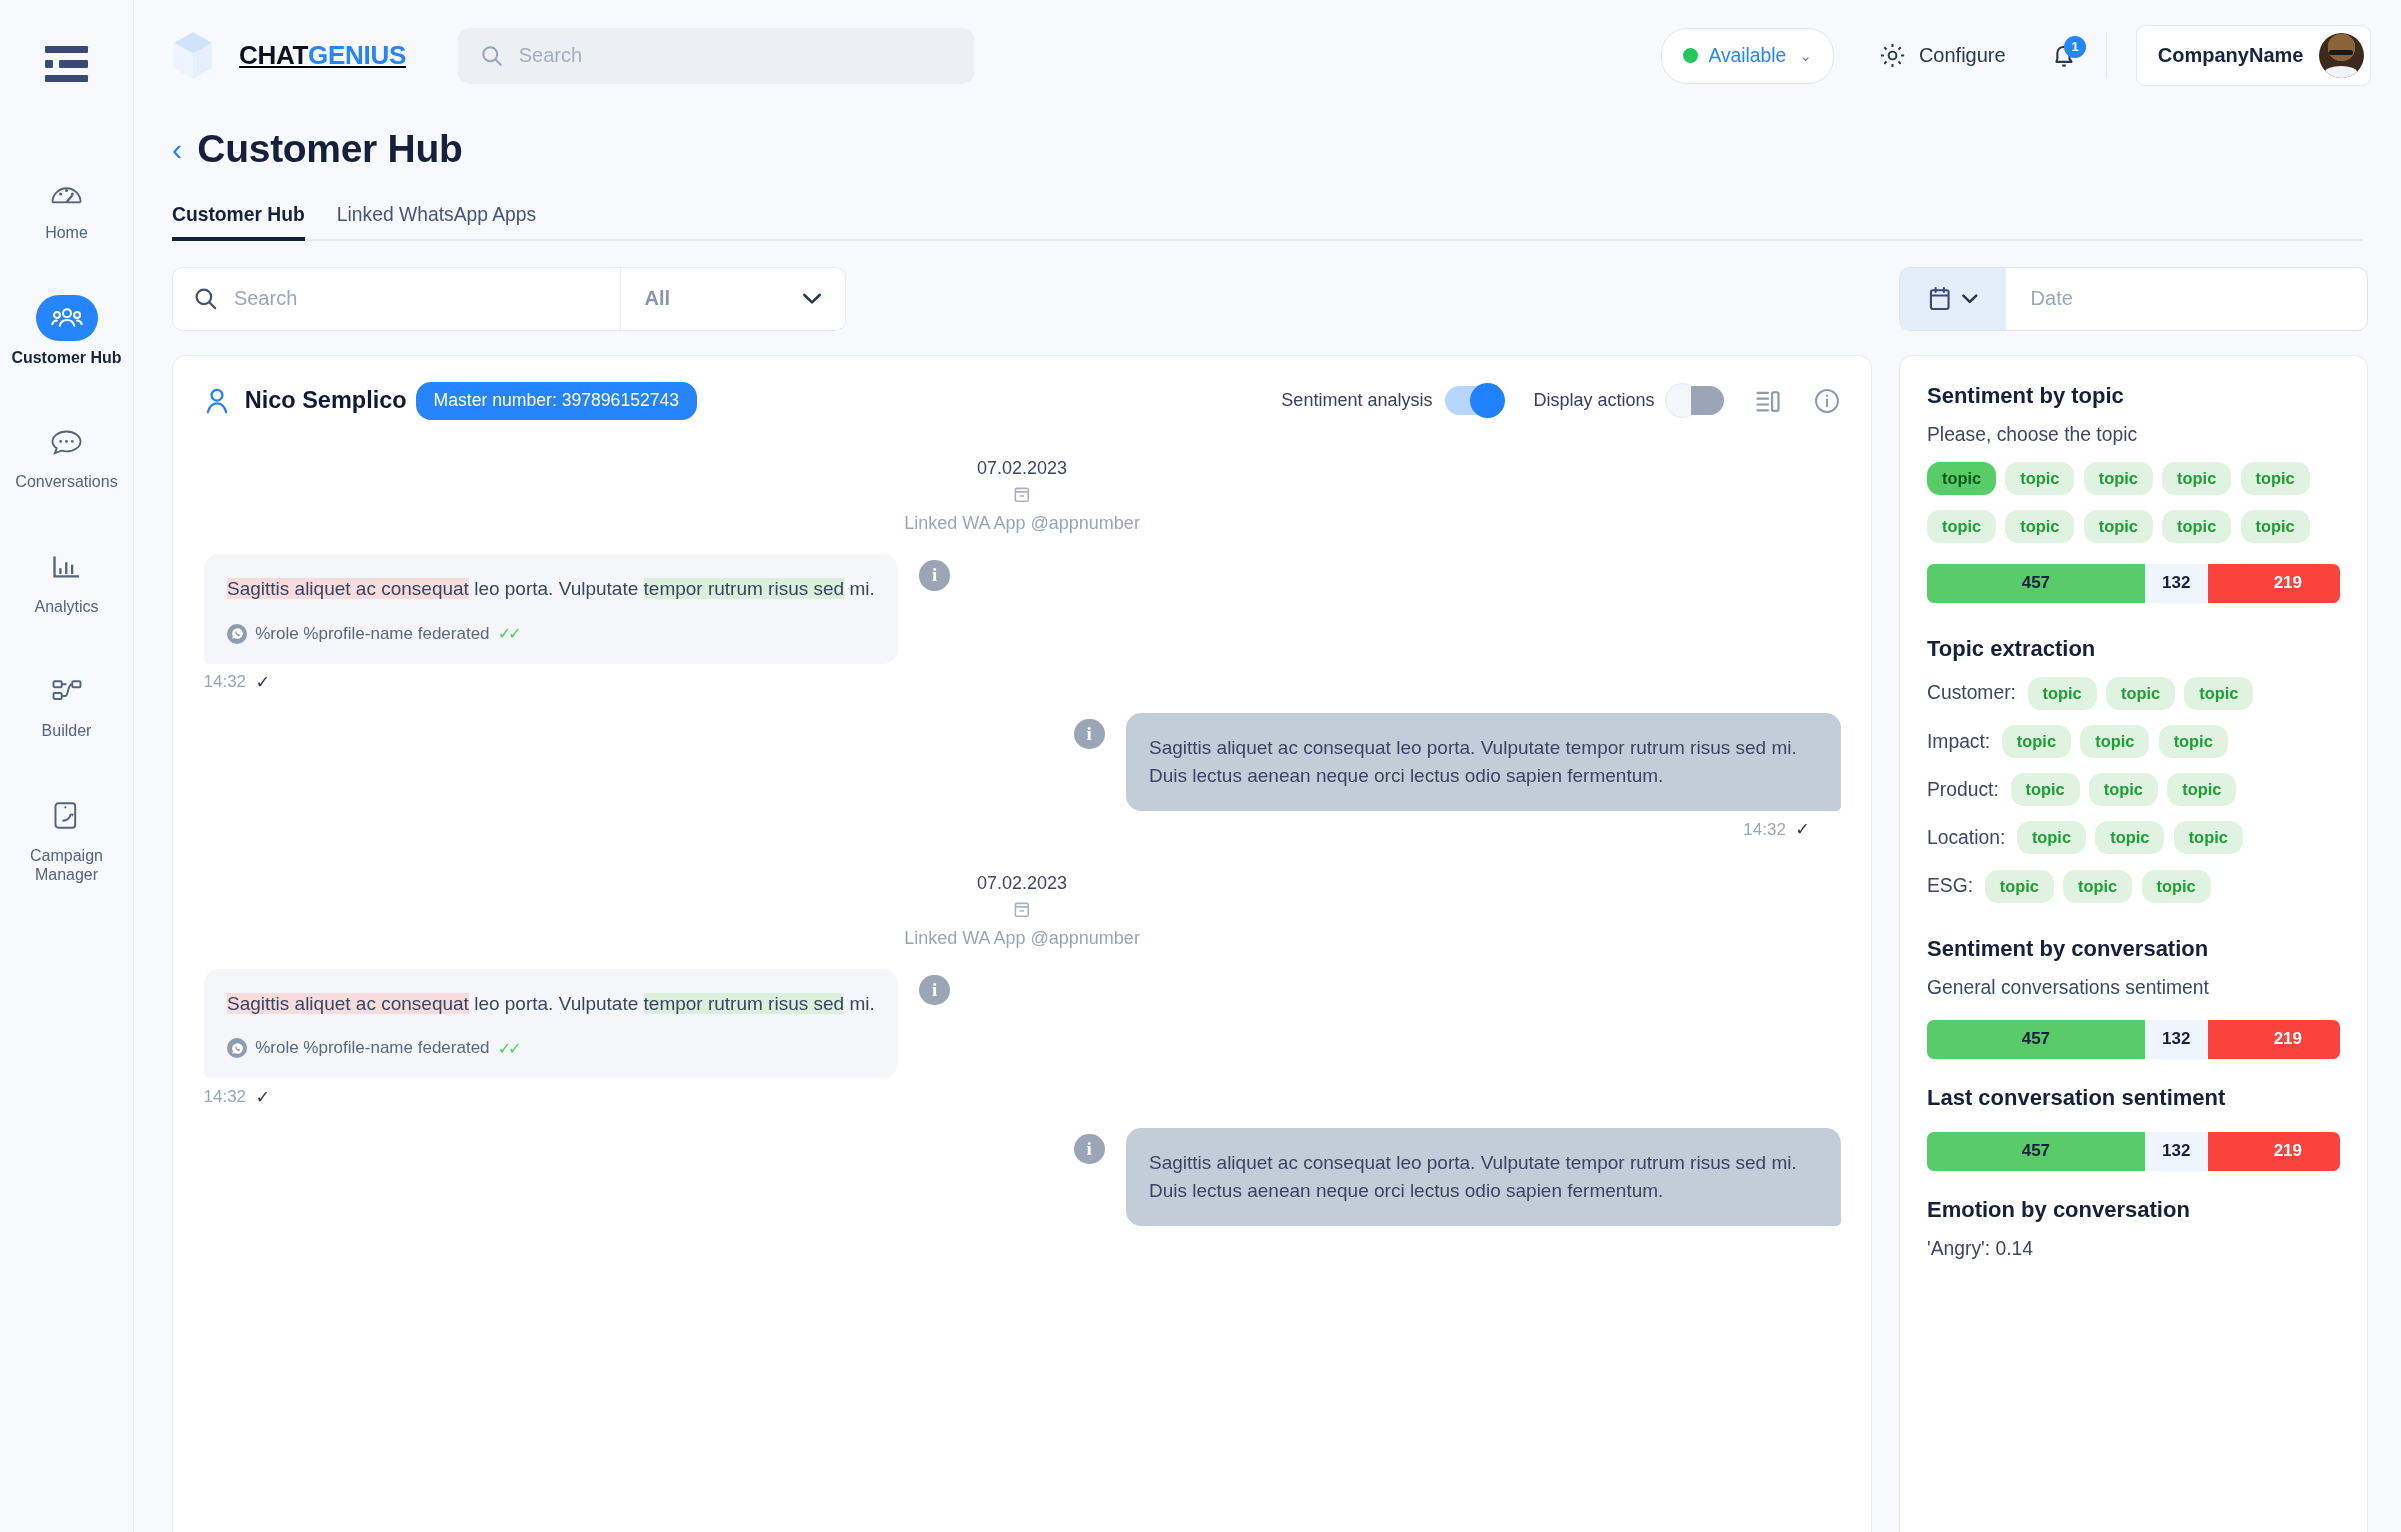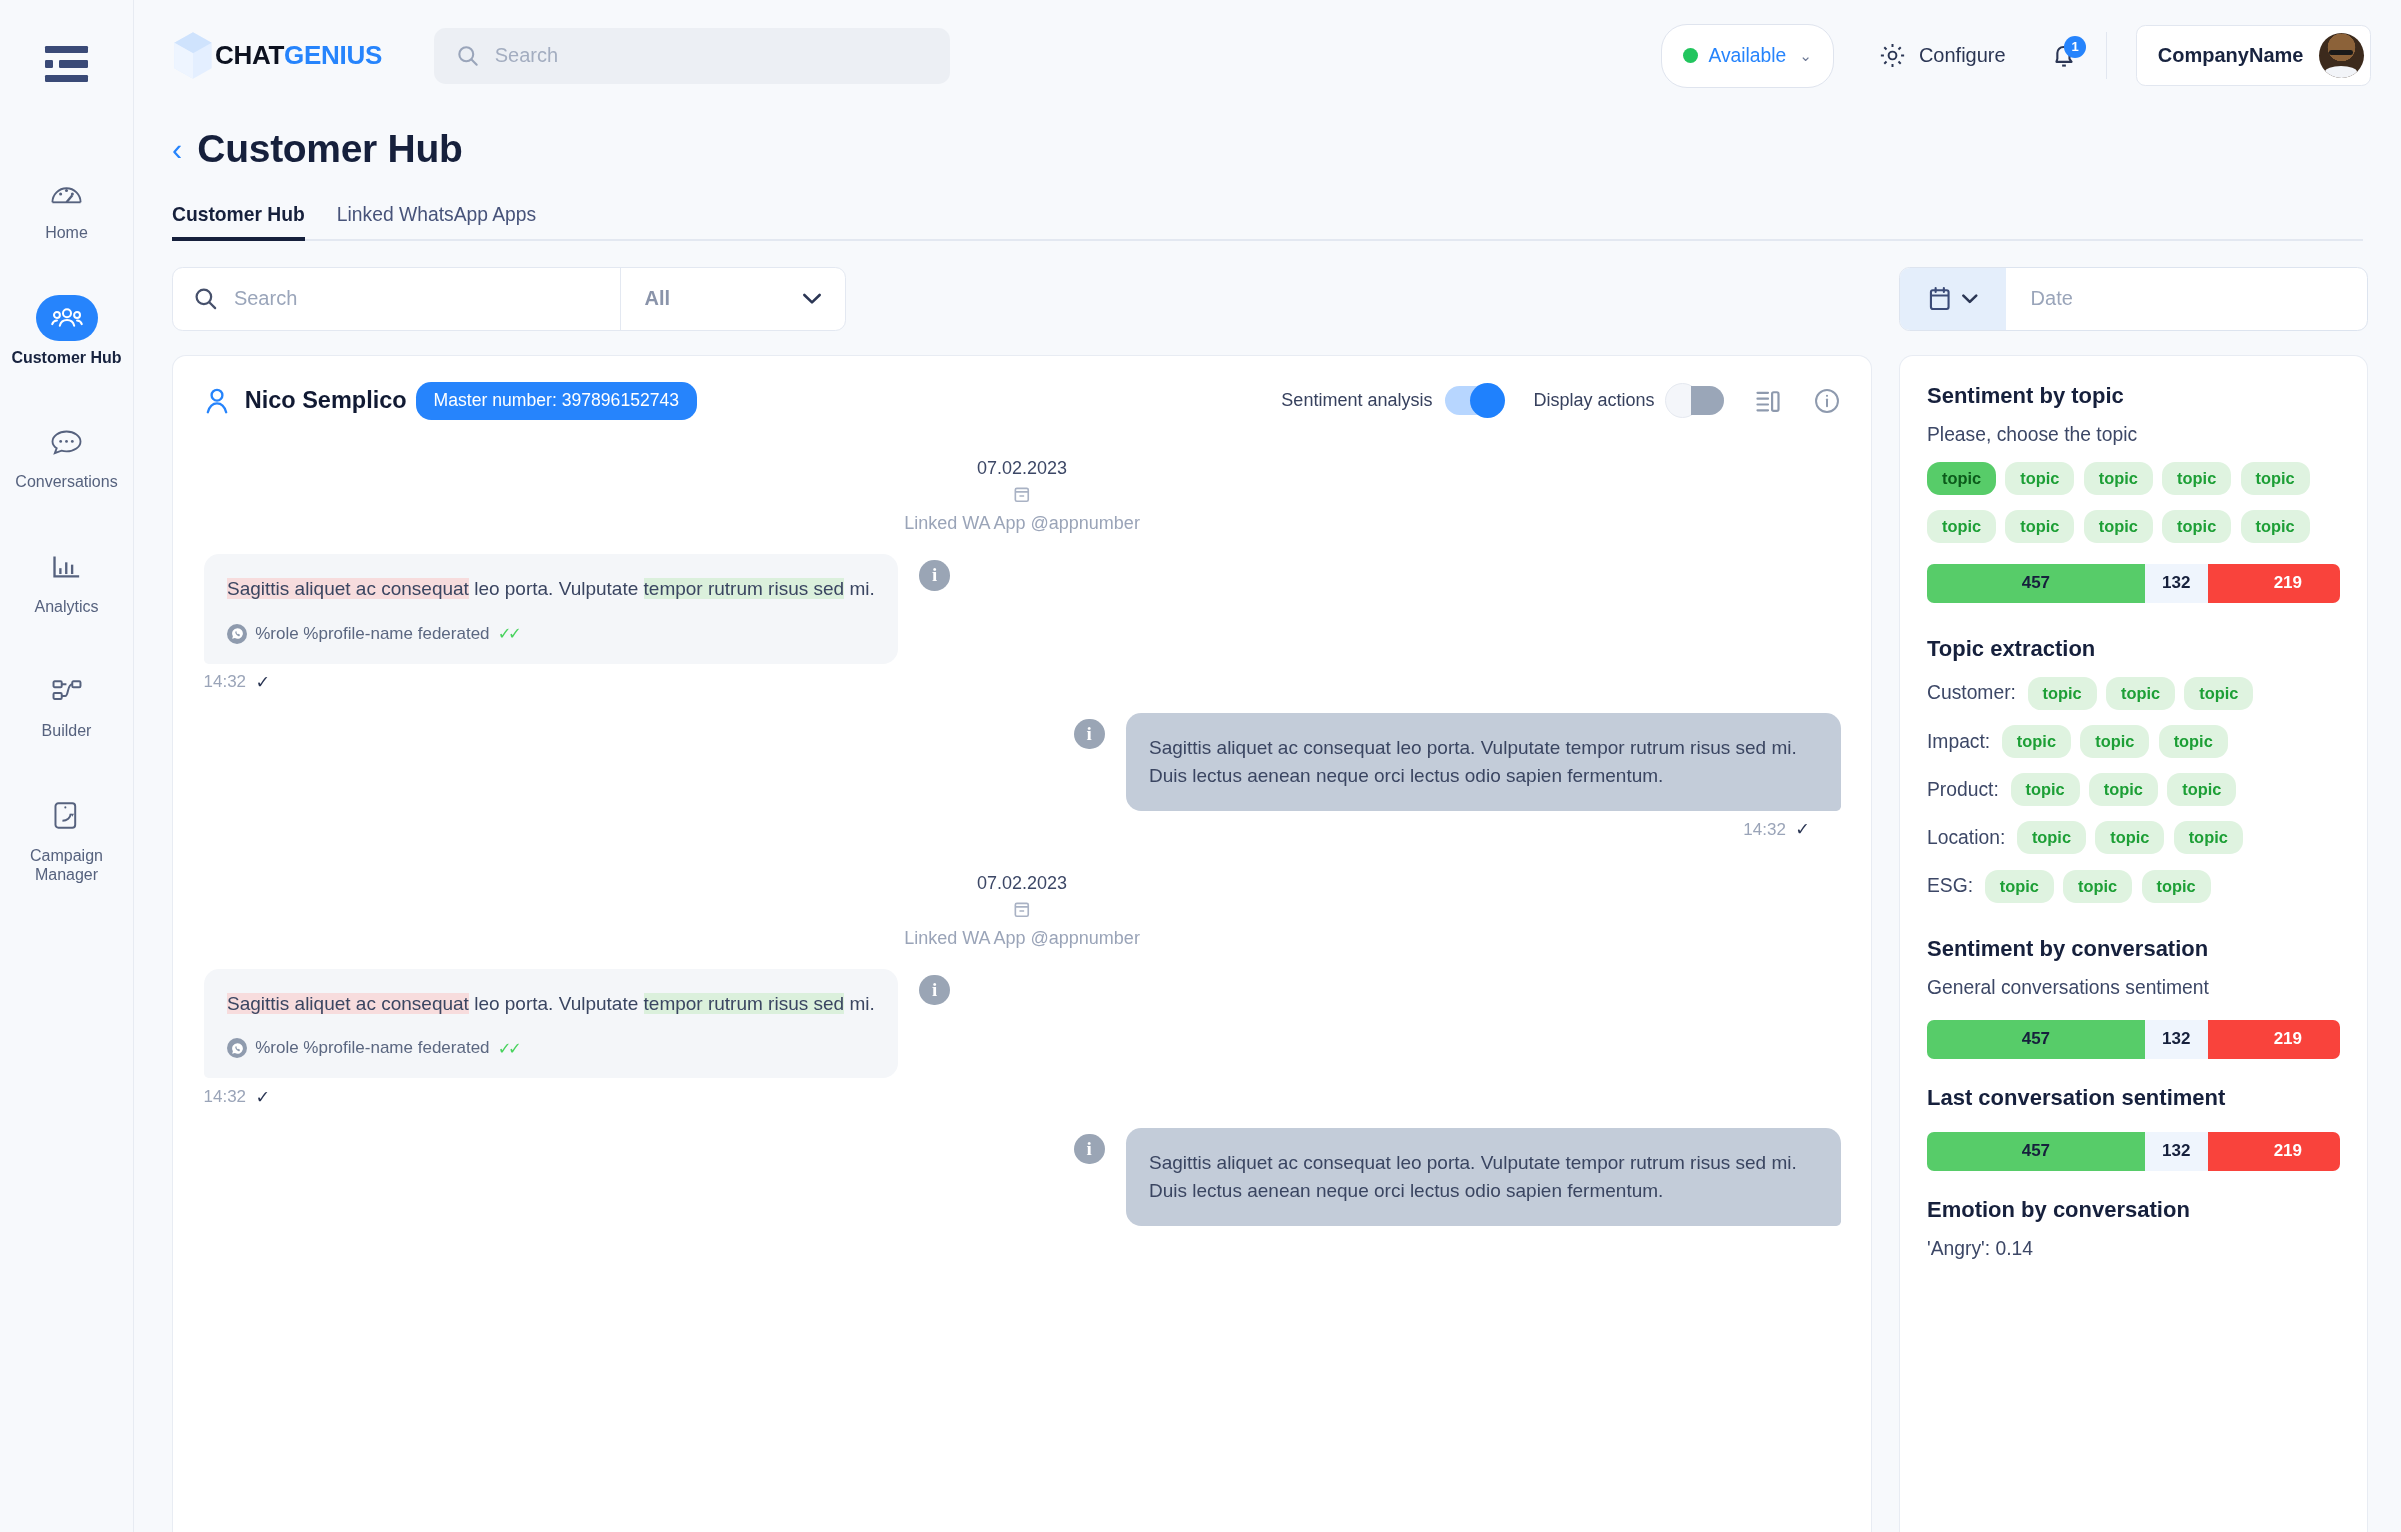--- a/index.html
+++ b/index.html
@@ -47,39 +47,39 @@
   .rail-item.active .rail-lbl { color: #18233f; font-weight: 700; }
 
   
   .main { flex: 1; display: flex; flex-direction: column; min-width: 0; background: #f7f9fc; }
 
   
   .topbar {
     height: 111px; flex: 0 0 111px; display: flex; align-items: center;
     padding: 0 30.5px 0 38px; background: #f7f9fc; gap: 0;
   }
-  .logo { display: flex; align-items: center; gap: 1px; }
+  .logo { display: flex; align-items: center; gap: 25px; text-decoration: underline; }
   .logo-mark { width: 42px; height: 49px; position: relative; }
   .logo-txt { font-size: 26px; font-weight: 800; letter-spacing: -0.3px; }
   .logo-txt .b { color: #0d1220; }
   .logo-txt .g { color: #2684fc; }
 
   .top-search {
     margin-left: 52px; width: 516px; height: 56px; background: #eceff4;
     border-radius: 11.7px; display: flex; align-items: center; padding: 0 23.5px; gap: 15.2px;
   }
   .top-search input {
     flex: 1; border: none; outline: none; background: transparent;
     font-family: inherit; font-size: 20px; color: #3b4763;
   }
   .top-search input::placeholder { color: #a3adc0; }
 
   .top-right { margin-left: auto; display: flex; align-items: center; gap: 0; }
   .avail {
-    height: 64px; border: 1.2px solid #dfe4ee; border-radius: 26px; background: #fff;
+    height: 56px; border: 1.2px solid #dfe4ee; border-radius: 26px; background: #fff;
     display: flex; align-items: center; gap: 10.6px; padding: 0 21px; cursor: pointer;
   }
   .avail-dot { width: 15.2px; height: 15.2px; border-radius: 50%; background: #22c55e; }
   .avail-lbl { font-size: 19.3px; color: #2684fc; font-weight: 400; }
   .avail-chev { color: #6b7794; font-size: 15.2px; margin-left: 2.3px; }
 
   .configure { display: flex; align-items: center; gap: 13px; margin-left: 45px; cursor: pointer; }
   .configure-lbl { font-size: 20px; color: #2b3654; }
 
   .bell-wrap { position: relative; margin-left: 45px; cursor: pointer; }

